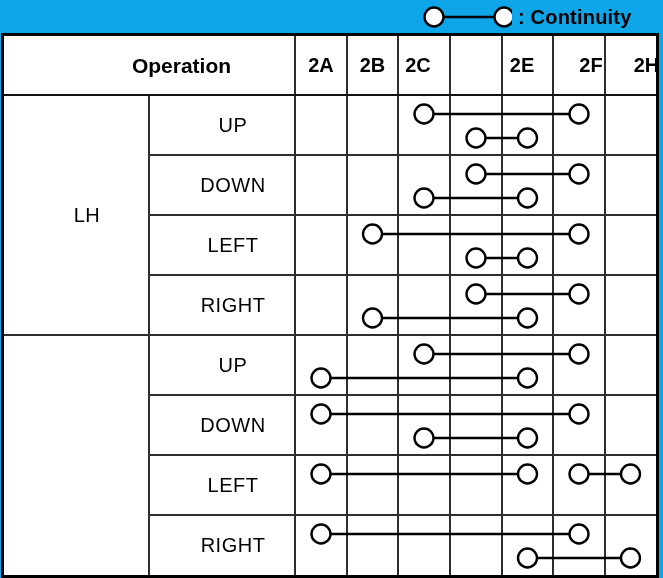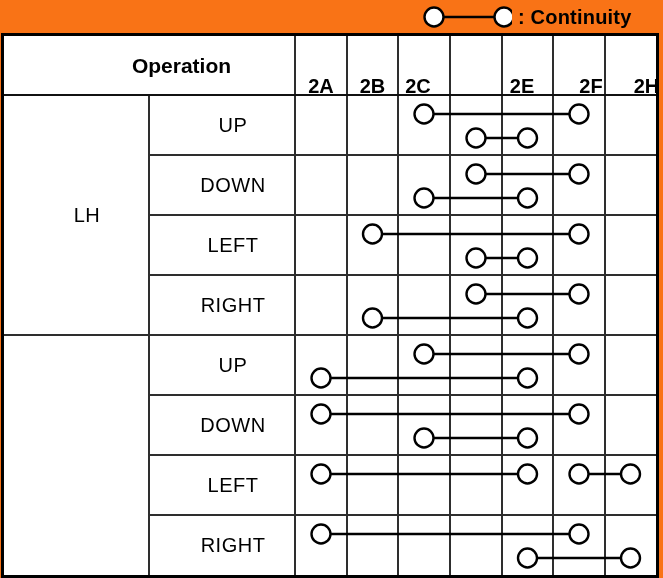--- a/index.html
+++ b/index.html
@@ -9,21 +9,21 @@
     width: 663px;
     height: 578px;
     overflow: hidden;
     font-family: "Liberation Sans", sans-serif;
     color: #000;
   }
   #page {
     position: relative;
     width: 663px;
     height: 578px;
-    background: #f97316;
+    background: #0ea5e9;
   }
   
   #legend {
     position: absolute;
     left: 420px;
     top: 2px;
     height: 30px;
     display: flex;
     align-items: center;
   }
@@ -61,21 +61,21 @@
   .hline { position: absolute; height: 2px; background: #2e2e2e; }
   
   #cell-operation { left: 0; top: 0; width: 291px; height: 59px; }
   .t0 { left: 291px; width: 52px; }
   .t1 { left: 343px; width: 51px; }
   .t2 { left: 394px; width: 40px; }
   .t3 { left: 446px; width: 52px; }
   .t4 { left: 498px; width: 40px; }
   .t5 { left: 549px; width: 76px; }
   .t6 { left: 621px; width: 43px; }
-  .term { top: 0; height: 59px; margin-top: 21px; }
+  .term { top: 0; height: 59px; }
   
   #cell-lh { left: 0; top: 59px;  width: 145px; height: 240px; border-radius: 27px; }
   #cell-rh { left: 0; top: 299px; width: 145px; height: 240px; }
   
   .opcell { left: 146px; width: 145px; height: 60px; }
   .r0 { top: 59px; }  .r1 { top: 119px; } .r2 { top: 179px; } .r3 { top: 239px; }
   .r4 { top: 299px; } .r5 { top: 359px; } .r6 { top: 419px; } .r7 { top: 479px; }
   
   #grid-svg {
     position: absolute;

